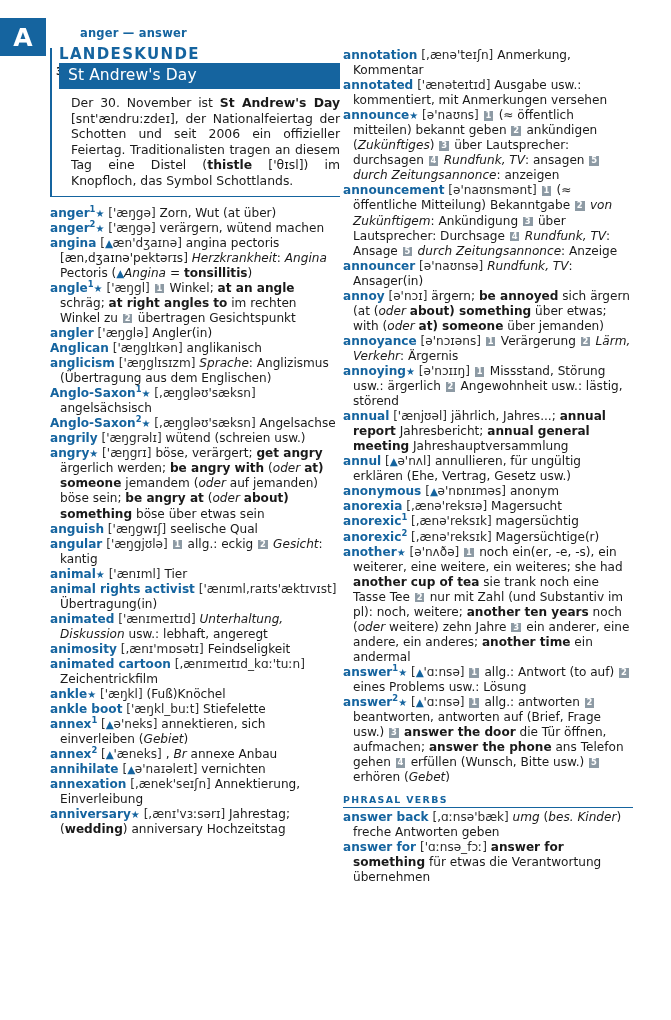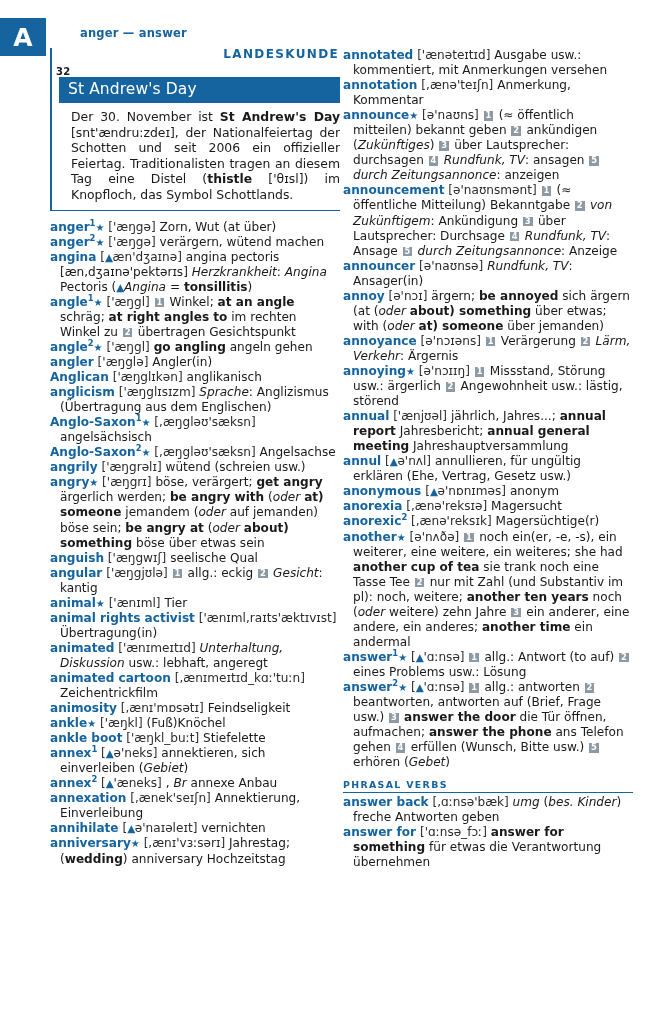--- a/index.html
+++ b/index.html
@@ -79,28 +79,27 @@
   .col-right { left: 343px; }
 
   
   .infobox {
     position: relative;
     margin-bottom: 9px;
     padding-left: 7px;
     border-left: 2.5px solid #15649f;
   }
   .infobox-tag {
-    text-align: right;
-    font-size: 12px;
+    font-size: 15px;
     font-weight: bold;
     letter-spacing: 1.35px;
     color: #15649f;
     line-height: 12px;
     padding-right: 1px;
-    margin-bottom: 17px;
+    margin-bottom: 3px;
   }
   .infobox-title {
     background: #15649f;
     color: #ffffff;
     font-size: 15.5px;
     padding: 4px 0 5px 9px;
     line-height: 17px;
     letter-spacing: 0.1px;
   }
   .infobox-body {
@@ -198,59 +197,59 @@
       <div class="infobox-title">St Andrew's Day</div>
       <div class="infobox-body">Der 30. November ist <span class="bd">St Andrew's Day</span> [snt'ændru:zdeɪ], der Nationalfeiertag der Schotten und seit 2006 ein offizieller Feiertag. Traditionalisten tragen an diesem Tag eine Distel (<span class="bd">thistle</span> ['θɪsl]) im Knopfloch, das Symbol Schottlands.</div>
       <div class="infobox-rule"></div>
     </div>
 
     <div>
         <p class="entry"><span class="hw">anger<sup>1</sup></span><span class="star">★</span> <span class="ipa">['æŋgə]</span> <span>Zorn, Wut (at über)</span></p>
         <p class="entry"><span class="hw">anger<sup>2</sup></span><span class="star">★</span> <span class="ipa">['æŋgə]</span> <span>verärgern, wütend machen</span></p>
         <p class="entry"><span class="hw">angina</span> <span class="ipa">[<span class="tri">▲</span>æn'dʒaɪnə]</span> <span>angina pectoris [æn,dʒaɪnə'pektərɪs] <span class="it">Herzkrankheit</span>: <span class="it">Angina</span> Pectoris (<span class="tri">▲</span><span class="it">Angina</span> = <span class="bd">tonsillitis</span>)</span></p>
         <p class="entry"><span class="hw">angle<sup>1</sup></span><span class="star">★</span> <span class="ipa">['æŋgl]</span> <span><span class="sense">1</span> Winkel; <span class="bd">at an angle</span> schräg; <span class="bd">at right angles to</span> im rechten Winkel zu <span class="sense">2</span> übertragen Gesichtspunkt</span></p>
-        <p class="entry"><span class="hw">angle<sup>2</sup></span><span class="star">★</span> <span class="ipa">['æŋgl]</span> <span><span class="bd">go angling</span> angeln gehen</span></p>
         <p class="entry"><span class="hw">angler</span> <span class="ipa">['æŋglə]</span> <span>Angler(in)</span></p>
         <p class="entry"><span class="hw">Anglican</span> <span class="ipa">['æŋglɪkən]</span> <span>anglikanisch</span></p>
         <p class="entry"><span class="hw">anglicism</span> <span class="ipa">['æŋglɪsɪzm]</span> <span><span class="it">Sprache</span>: Anglizismus (Übertragung aus dem Englischen)</span></p>
         <p class="entry"><span class="hw">Anglo-Saxon<sup>1</sup></span><span class="star">★</span> <span class="ipa">[,æŋgləʊ'sæksn]</span> <span>angelsächsisch</span></p>
         <p class="entry"><span class="hw">Anglo-Saxon<sup>2</sup></span><span class="star">★</span> <span class="ipa">[,æŋgləʊ'sæksn]</span> <span>Angelsachse</span></p>
         <p class="entry"><span class="hw">angrily</span> <span class="ipa">['æŋgrəlɪ]</span> <span>wütend (schreien usw.)</span></p>
         <p class="entry"><span class="hw">angry</span><span class="star">★</span> <span class="ipa">['æŋgrɪ]</span> <span>böse, verärgert; <span class="bd">get angry</span> ärgerlich werden; <span class="bd">be angry with</span> (<span class="it">oder</span> <span class="bd">at)</span> <span class="bd">someone</span> jemandem (<span class="it">oder</span> auf jemanden) böse sein; <span class="bd">be angry at</span> (<span class="it">oder</span> <span class="bd"><span class="bd"><span class="bd">about</span>) <span class="bd">something</span></span></span> böse über etwas sein</span></p>
         <p class="entry"><span class="hw">anguish</span> <span class="ipa">['æŋgwɪʃ]</span> <span>seelische Qual</span></p>
         <p class="entry"><span class="hw">angular</span> <span class="ipa">['æŋgjʊlə]</span> <span><span class="sense">1</span> allg.: eckig <span class="sense">2</span> <span class="it">Gesicht</span>: kantig</span></p>
         <p class="entry"><span class="hw">animal</span><span class="star">★</span> <span class="ipa">['ænɪml]</span> <span>Tier</span></p>
         <p class="entry"><span class="hw">animal rights activist</span> <span class="ipa">['ænɪml,raɪts'æktɪvɪst]</span> <span>Übertragung(in)</span></p>
         <p class="entry"><span class="hw">animated</span> <span class="ipa">['ænɪmeɪtɪd]</span> <span><span class="it">Unterhaltung, Diskussion</span> usw.: lebhaft, angeregt</span></p>
+        <p class="entry"><span class="hw">animosity</span> <span class="ipa">[,ænɪ'mɒsətɪ]</span> <span>Feindseligkeit</span></p>
         <p class="entry"><span class="hw">animated cartoon</span> <span class="ipa">[,ænɪmeɪtɪd_kɑː'tuːn]</span> <span>Zeichentrickfilm</span></p>
-        <p class="entry"><span class="hw">animosity</span> <span class="ipa">[,ænɪ'mɒsətɪ]</span> <span>Feindseligkeit</span></p>
         <p class="entry"><span class="hw">ankle</span><span class="star">★</span> <span class="ipa">['æŋkl]</span> <span>(Fuß)Knöchel</span></p>
         <p class="entry"><span class="hw">ankle boot</span> <span class="ipa">['æŋkl_buːt]</span> <span>Stiefelette</span></p>
         <p class="entry"><span class="hw">annex<sup>1</sup></span> <span class="ipa">[<span class="tri">▲</span>ə'neks]</span> <span>annektieren, sich einverleiben (<span class="it">Gebiet</span>)</span></p>
         <p class="entry"><span class="hw">annex<sup>2</sup></span> <span class="ipa">[<span class="tri">▲</span>'æneks]</span> <span>, <span class="it">Br</span> annexe Anbau</span></p>
+        <p class="entry"><span class="hw">annihilate</span> <span class="ipa">[<span class="tri">▲</span>ə'naɪəleɪt]</span> <span>vernichten</span></p>
         <p class="entry"><span class="hw">annexation</span> <span class="ipa">[,ænek'seɪʃn]</span> <span>Annektierung, Einverleibung</span></p>
-        <p class="entry"><span class="hw">annihilate</span> <span class="ipa">[<span class="tri">▲</span>ə'naɪəleɪt]</span> <span>vernichten</span></p>
         <p class="entry"><span class="hw">anniversary</span><span class="star">★</span> <span class="ipa">[,ænɪ'vɜːsərɪ]</span> <span>Jahrestag; (<span class="bd">wedding</span>) anniversary Hochzeitstag</span></p>
       </div>
   </div>
 
   <div class="col col-right">
     <div>
+        <p class="entry"><span class="hw">annotation</span> <span class="ipa">[,ænə'teɪʃn]</span> <span>Anmerkung, Kommentar</span></p>
         <p class="entry"><span class="hw">annotated</span> <span class="ipa">['ænəteɪtɪd]</span> <span>Ausgabe usw.: kommentiert, mit Anmerkungen versehen</span></p>
-        <p class="entry"><span class="hw">annotation</span> <span class="ipa">[,ænə'teɪʃn]</span> <span>Anmerkung, Kommentar</span></p>
         <p class="entry"><span class="hw">announce</span><span class="star">★</span> <span class="ipa">[ə'naʊns]</span> <span><span class="sense">1</span> (≈ öffentlich mitteilen) bekannt geben <span class="sense">2</span> ankündigen (<span class="it">Zukünftiges</span>) <span class="sense">3</span> über Lautsprecher: durchsagen <span class="sense">4</span> <span class="it">Rundfunk, TV</span>: ansagen <span class="sense">5</span> <span class="it">durch Zeitungsannonce</span>: anzeigen</span></p>
         <p class="entry"><span class="hw">announcement</span> <span class="ipa">[ə'naʊnsmənt]</span> <span><span class="sense">1</span> (≈ öffentliche Mitteilung) Bekanntgabe <span class="sense">2</span> <span class="it">von Zukünftigem</span>: Ankündigung <span class="sense">3</span> über Lautsprecher: Durchsage <span class="sense">4</span> <span class="it">Rundfunk, TV</span>: Ansage <span class="sense">5</span> <span class="it">durch Zeitungsannonce</span>: Anzeige</span></p>
         <p class="entry"><span class="hw">announcer</span> <span class="ipa">[ə'naʊnsə]</span> <span><span class="it">Rundfunk, TV</span>: Ansager(in)</span></p>
         <p class="entry"><span class="hw">annoy</span> <span class="ipa">[ə'nɔɪ]</span> <span>ärgern; <span class="bd">be annoyed</span> sich ärgern (at (<span class="it">oder</span> <span class="bd"><span class="bd"><span class="bd">about</span>) <span class="bd">something</span></span></span> über etwas; with (<span class="it">oder</span> <span class="bd">at)</span> <span class="bd">someone</span> über jemanden)</span></p>
         <p class="entry"><span class="hw">annoyance</span> <span class="ipa">[ə'nɔɪəns]</span> <span><span class="sense">1</span> Verärgerung <span class="sense">2</span> <span class="it">Lärm, Verkehr</span>: Ärgernis</span></p>
         <p class="entry"><span class="hw">annoying</span><span class="star">★</span> <span class="ipa">[ə'nɔɪɪŋ]</span> <span><span class="sense">1</span> Missstand, Störung usw.: ärgerlich <span class="sense">2</span> Angewohnheit usw.: lästig, störend</span></p>
         <p class="entry"><span class="hw">annual</span> <span class="ipa">['ænjʊəl]</span> <span>jährlich, Jahres...; <span class="bd">annual report</span> Jahresbericht; <span class="bd">annual general meeting</span> Jahreshauptversammlung</span></p>
         <p class="entry"><span class="hw">annul</span> <span class="ipa">[<span class="tri">▲</span>ə'nʌl]</span> <span>annullieren, für ungültig erklären (Ehe, Vertrag, Gesetz usw.)</span></p>
         <p class="entry"><span class="hw">anonymous</span> <span class="ipa">[<span class="tri">▲</span>ə'nɒnɪməs]</span> <span>anonym</span></p>
         <p class="entry"><span class="hw">anorexia</span> <span class="ipa">[,ænə'reksɪə]</span> <span>Magersucht</span></p>
+        <p class="entry"><span class="hw">anorexic<sup>1</sup></span> <span class="ipa">[,ænə'reksɪk]</span> <span>magersüchtig</span></p>
         <p class="entry"><span class="hw">anorexic<sup>2</sup></span> <span class="ipa">[,ænə'reksɪk]</span> <span>Magersüchtige(r)</span></p>
         <p class="entry"><span class="hw">another</span><span class="star">★</span> <span class="ipa">[ə'nʌðə]</span> <span><span class="sense">1</span> noch ein(er, -e, -s), ein weiterer, eine weitere, ein weiteres; she had <span class="bd">another cup of tea</span> sie trank noch eine Tasse Tee <span class="sense">2</span> nur mit Zahl (und Substantiv im pl): noch, weitere; <span class="bd">another ten years</span> noch (<span class="it">oder</span> weitere) zehn Jahre <span class="sense">3</span> ein anderer, eine andere, ein anderes; <span class="bd">another time</span> ein andermal</span></p>
         <p class="entry"><span class="hw">answer<sup>1</sup></span><span class="star">★</span> <span class="ipa">[<span class="tri">▲</span>'ɑːnsə]</span> <span><span class="sense">1</span> allg.: Antwort (to auf) <span class="sense">2</span> eines Problems usw.: Lösung</span></p>
         <p class="entry"><span class="hw">answer<sup>2</sup></span><span class="star">★</span> <span class="ipa">[<span class="tri">▲</span>'ɑːnsə]</span> <span><span class="sense">1</span> allg.: antworten <span class="sense">2</span> beantworten, antworten auf (Brief, Frage usw.) <span class="sense">3</span> <span class="bd">answer the door</span> die Tür öffnen, aufmachen; <span class="bd">answer the phone</span> ans Telefon gehen <span class="sense">4</span> erfüllen (Wunsch, Bitte usw.) <span class="sense">5</span> erhören (<span class="it">Gebet</span>)</span></p>
       </div>
 
     <div class="pv-head">PHRASAL VERBS</div>
     <div class="pv-rule"></div>
     <div>
         <p class="entry"><span class="hw">answer back</span> <span class="ipa">[,ɑːnsə'bæk]</span> <span><span class="it">umg</span> (<span class="it">bes. Kinder</span>) freche Antworten geben</span></p>

